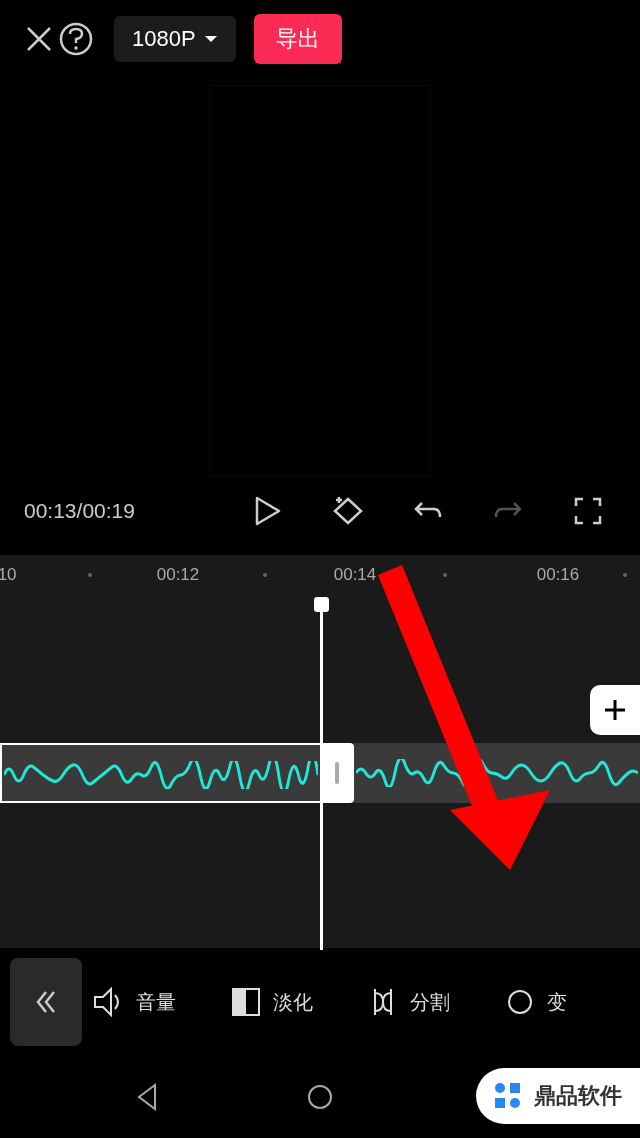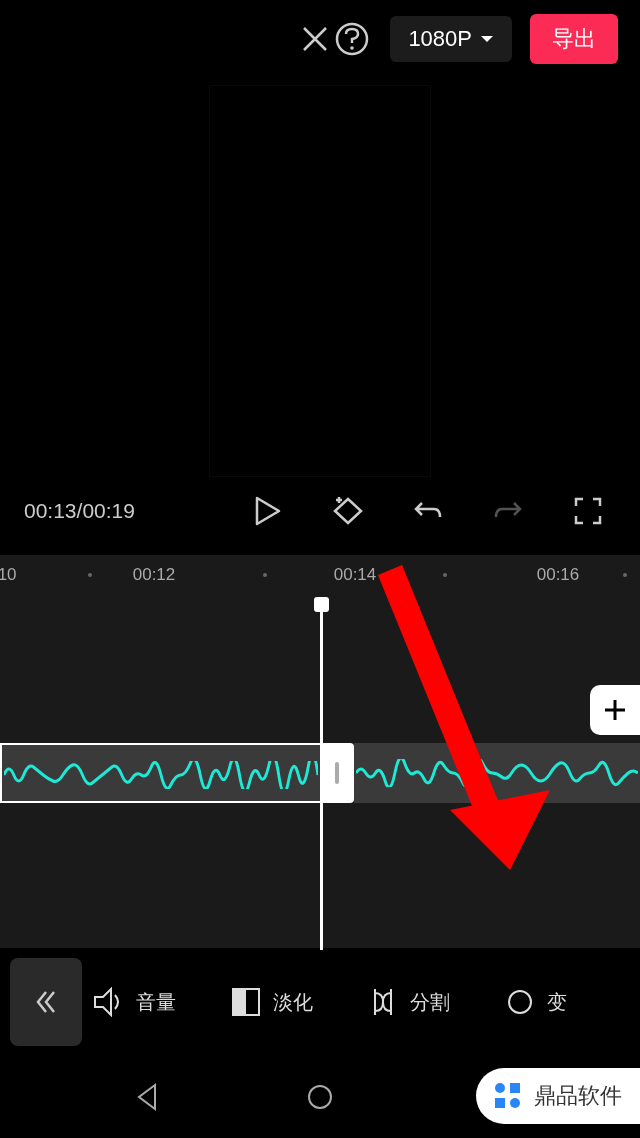--- a/index.html
+++ b/index.html
@@ -1,17 +1,17 @@
 <!DOCTYPE html>
 <html><head>
 <meta charset="utf-8">
 <style>
 *{margin:0;padding:0;box-sizing:border-box;font-family:-apple-system,BlinkMacSystemFont,"Segoe UI",sans-serif}
 body{width:640px;height:1138px;background:#000;color:#fff;overflow:hidden;position:relative}
-.header{height:77px;display:flex;align-items:center;justify-content:flex-end;padding:0 22px}
+.header{height:77px;display:flex;align-items:center;justify-content:flex-start;padding:0 22px}
 .close-btn{width:34px;height:34px;display:flex;align-items:center;justify-content:center;cursor:pointer}
 .header-right{display:flex;align-items:center;gap:18px}
 .help-btn{width:40px;height:40px;display:flex;align-items:center;justify-content:center;cursor:pointer}
 .resolution{background:#1c1c1c;padding:10px 18px;border-radius:6px;display:flex;align-items:center;gap:8px;font-size:22px;cursor:pointer}
 .export-btn{background:#FC2B55;color:#fff;padding:10px 22px;border-radius:6px;font-size:22px;cursor:pointer;border:none}
 .preview{width:222px;height:392px;background:#000;margin:8px auto 0;border:1px solid #0a0a0a}
 .controls{display:flex;align-items:center;padding:14px 24px;gap:24px}
 .timecode{font-size:21px;color:#ccc;flex:1}
 .ctrl-btn{width:56px;height:40px;display:flex;align-items:center;justify-content:center;cursor:pointer;color:#ccc}
 .timeline{background:#1a1a1a;height:395px;position:relative;margin-top:10px}
@@ -30,21 +30,21 @@
 .playhead::before{content:"";position:absolute;top:-8px;left:-6px;width:15px;height:15px;background:#fff;border-radius:3px}
 .add-btn{position:absolute;right:0;top:130px;width:50px;height:50px;background:#fff;border-radius:10px 0 0 10px;display:flex;align-items:center;justify-content:center;cursor:pointer}
 .arrow-annot{position:absolute;top:560px;left:320px;pointer-events:none;z-index:20}
 .toolbar{position:absolute;bottom:82px;left:0;right:0;height:108px;display:flex;align-items:center;background:#000}
 .collapse-btn{width:72px;height:88px;background:#2a2a2a;border-radius:8px;margin:0 10px;display:flex;align-items:center;justify-content:center;cursor:pointer}
 .tool-item{flex:1;display:flex;flex-direction:row;align-items:center;gap:10px;cursor:pointer;min-width:90px}
 .tool-icon{width:34px;height:34px;display:flex;align-items:center;justify-content:center}
 .tool-label{font-size:20px;color:#ddd}
 .navbar{position:absolute;bottom:0;left:0;right:0;height:82px;display:flex;align-items:center;justify-content:space-around;padding:0 60px}
 .nav-btn{width:40px;height:40px;display:flex;align-items:center;justify-content:center}
-.watermark{position:absolute;bottom:14px;right:0;background:#fff;border-radius:30px 0 0 30px;padding:10px 18px 10px 14px;display:flex;align-items:center;gap:8px;font-size:22px;color:#333;font-weight:400}
+.watermark{position:absolute;bottom:14px;right:0;background:#fff;border-radius:30px 0 0 30px;padding:10px 18px 10px 14px;display:flex;align-items:center;gap:8px;font-size:22px;color:#333;font-weight:700}
 .wm-logo{width:36px;height:36px}
 </style>
 </head>
 <body>
 
 <div class="header">
   <div class="close-btn">
     <svg width="30" height="30" viewBox="0 0 30 30">
         <path d="M4 4 L26 26 M26 4 L4 26" stroke="#ccc" stroke-width="2.5" fill="none"></path>
       </svg>
@@ -98,21 +98,21 @@
     <svg width="28" height="28" viewBox="0 0 28 28">
         <path d="M2 9 L2 2 L9 2 M19 2 L26 2 L26 9 M26 19 L26 26 L19 26 M9 26 L2 26 L2 19" stroke="#ccc" stroke-width="2.5" fill="none"></path>
       </svg>
   </div>
 </div>
 
 <div class="timeline">
   <div class="ruler">
     <span class="ruler-mark" style="left:0px">0:10</span>
     <span class="ruler-mark ruler-dot" style="left:90px"></span>
-    <span class="ruler-mark" style="left:154px">00:12</span>
+    <span class="ruler-mark" style="left:178px">00:12</span>
     <span class="ruler-mark ruler-dot" style="left:265px"></span>
     <span class="ruler-mark" style="left:355px">00:14</span>
     <span class="ruler-mark ruler-dot" style="left:445px"></span>
     <span class="ruler-mark" style="left:558px">00:16</span>
     <span class="ruler-mark ruler-dot" style="left:625px"></span>
   </div>
   <div class="playhead"></div>
   <div class="add-btn">
     <svg width="28" height="28" viewBox="0 0 28 28">
         <path d="M14 4 L14 24 M4 14 L24 14" stroke="#000" stroke-width="3"></path>

